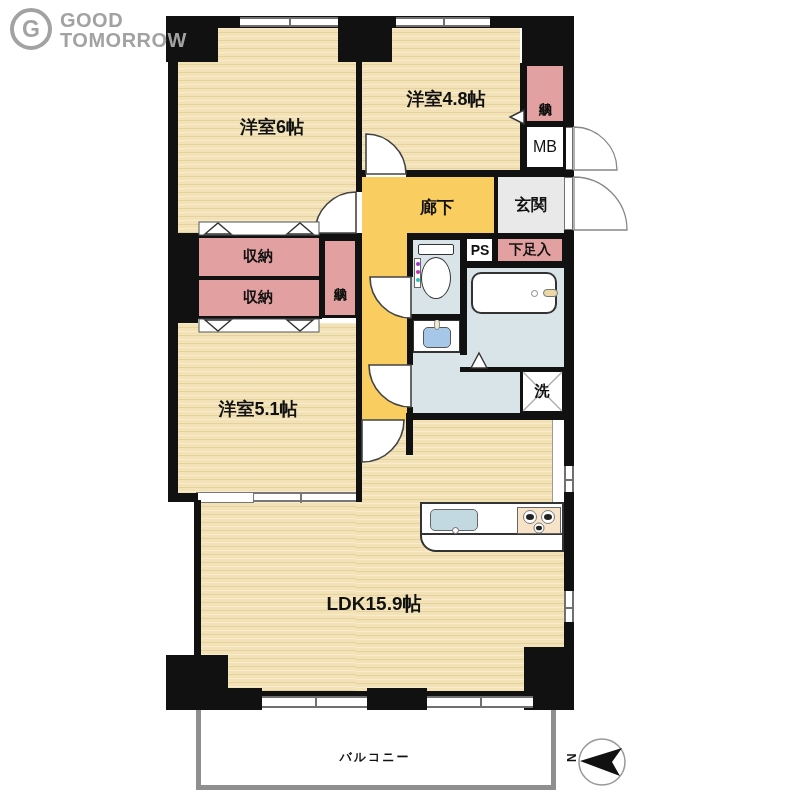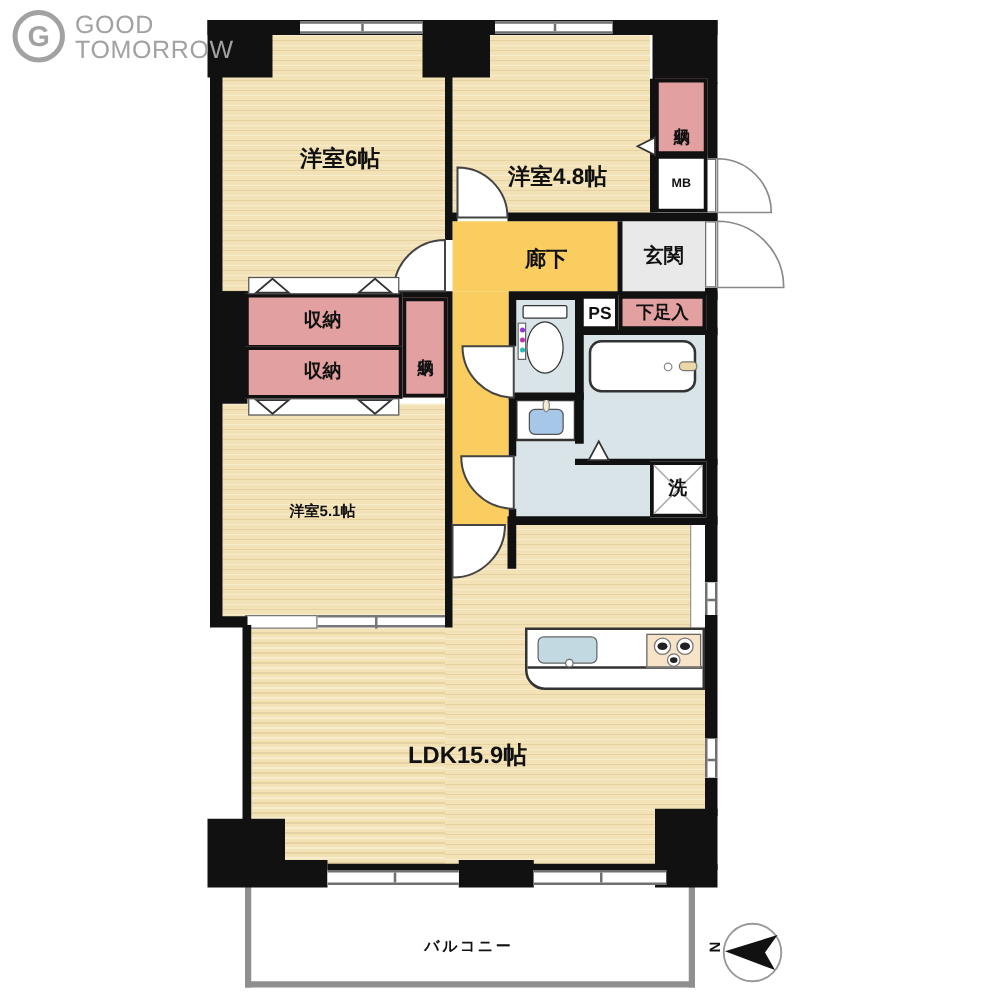--- a/index.html
+++ b/index.html
@@ -38,21 +38,21 @@
   .slideband .panel{position:absolute;left:0;top:-2px;height:11px;width:58px;background:#fff;border:1.5px solid #777;}
   .slideband .tick{position:absolute;left:104px;top:-2px;width:2px;height:11px;background:#777;}
   
   #balcony{position:absolute;background:#fff;border-left:5px solid var(--balc);
            border-right:5px solid var(--balc);border-bottom:5px solid var(--balc);}
   
   #logo{position:absolute;left:10px;top:8px;display:flex;align-items:flex-start;z-index:50;}
   #logo .ring{width:42px;height:42px;border:4.5px solid var(--logo);border-radius:50%;
               display:flex;align-items:center;justify-content:center;
               color:var(--logo);font-weight:700;font-size:23px;line-height:1;}
-  #logo .words{margin-left:8px;color:var(--logo);font-weight:400;font-size:20px;
+  #logo .words{margin-left:8px;color:var(--logo);font-weight:700;font-size:20px;
                line-height:20px;letter-spacing:.5px;margin-top:2px;}
   svg.overlay{position:absolute;left:0;top:0;pointer-events:none;}
 </style>
 </head>
 <body>
 
 <div id="canvas" style="--wood: #f2e2b6; --corridor: #f9cd60; --closet: #e2a0a0; --genkan: #e9e9e9; --wet: #d9e4e9; --wall: #111111; --wf: #707070; --sink: #c3d9e2; --basin-sink: #a7c7e8; --basin_sink: #a7c7e8; --stove: #f7e3c8; --balc: #8f8f8f; --logo: #a2a2a2; --arc: #444444;">
 
   <div class="abs wood" style="left:178px;top:28px;width:178px;height:206px;"></div>
   <div class="abs wood" style="left:362px;top:28px;width:158px;height:146px;"></div>
@@ -187,28 +187,28 @@
     <line x1="562" y1="372" x2="523" y2="411" stroke="#aaa" stroke-width="1.2"></line>
 
     <g>
       <circle cx="602" cy="762" r="23" fill="none" stroke="#999" stroke-width="1.5"></circle>
       <polygon points="580,761 622,748 612,762 620,776" fill="#111"></polygon>
       <text x="572" y="766" font-size="12" font-weight="bold" fill="#111" transform="rotate(-90 572 762)">N</text>
     </g>
   </svg>
 
   <div class="lbl" style="left:272px;top:127px;font-size:18px;">洋室6帖</div>
-  <div class="lbl" style="left:446px;top:99px;font-size:18px;margin-top:42px;">洋室4.8帖</div>
-  <div class="lbl" style="left:258px;top:409px;font-size:12px;">洋室5.1帖</div>
+  <div class="lbl" style="left:446px;top:99px;font-size:18px;">洋室4.8帖</div>
+  <div class="lbl" style="left:258px;top:409px;font-size:18px;">洋室5.1帖</div>
   <div class="lbl" style="left:374px;top:604px;font-size:19px;">LDK15.9帖</div>
   <div class="lbl" style="left:437px;top:207px;font-size:17px;">廊下</div>
   <div class="lbl" style="left:531px;top:205px;font-size:16px;">玄関</div>
   <div class="lbl" style="left:530px;top:250px;font-size:14px;">下足入</div>
   <div class="lbl" style="left:480px;top:250px;font-size:14px;">PS</div>
-  <div class="lbl" style="left:545px;top:147px;font-size:10px;font-weight:700;">MB</div>
+  <div class="lbl" style="left:545px;top:147px;font-size:16px;font-weight:400;">MB</div>
   <div class="lbl" style="left:258px;top:256px;font-size:15px;">収納</div>
   <div class="lbl" style="left:258px;top:297px;font-size:15px;">収納</div>
   <div class="lbl vert" style="left:340px;top:278px;font-size:13px;">収納</div>
   <div class="lbl vert" style="left:545px;top:93px;font-size:13px;">収納</div>
   <div class="lbl" style="left:542px;top:391px;font-size:15px;">洗</div>
   <div class="lbl" style="left:375px;top:757px;font-size:12px;font-weight:600;letter-spacing:2px;">バルコニー</div>
 
   <div id="logo">
     <div class="ring">
       <span>G</span>

